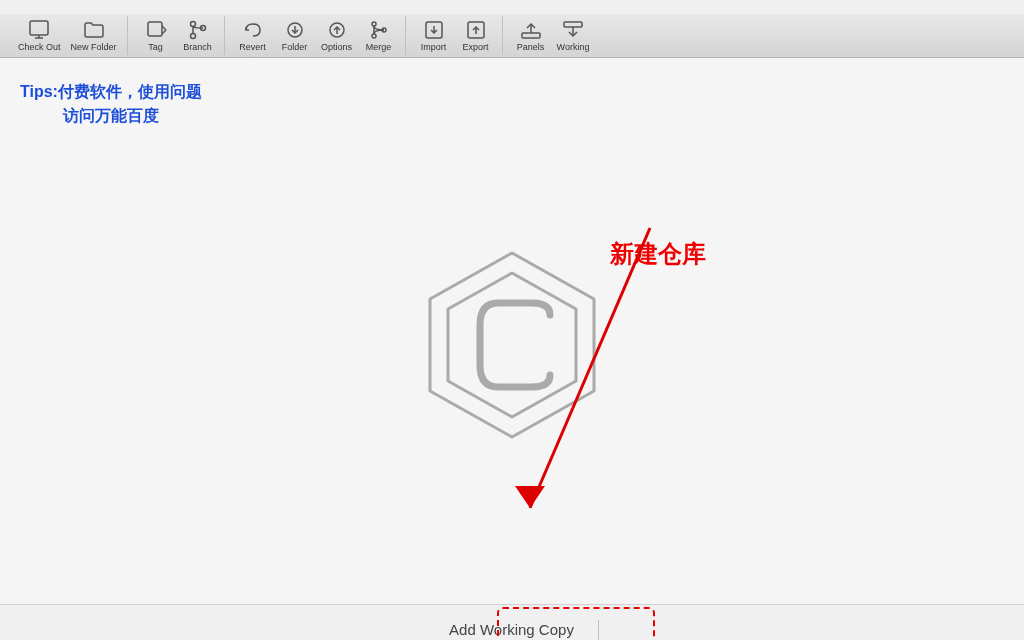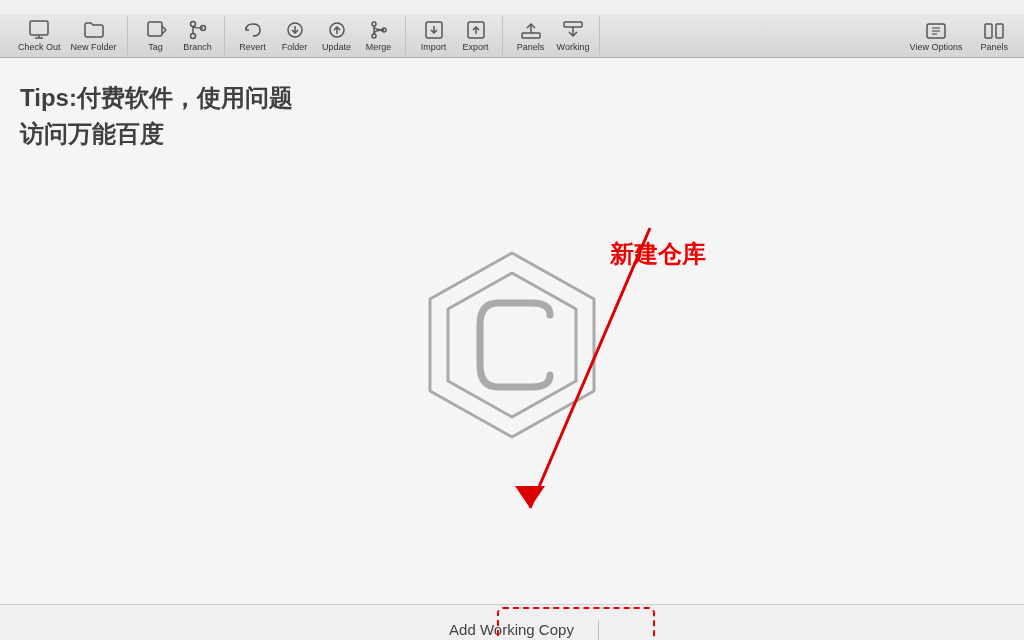--- a/index.html
+++ b/index.html
@@ -70,25 +70,26 @@
       position: relative;
       display: flex;
       flex-direction: column;
     }
 
     
     #tips-text {
       position: absolute;
       top: 22px;
       left: 20px;
-      color: #404040;
-      font-size: 24px;
+      color: #1d4ed8;
+      font-size: 16px;
       font-weight: bold;
       line-height: 1.5;
       z-index: 10;
+      text-align: center;
     }
 
     
     #logo-container {
       position: absolute;
       top: 50%;
       left: 50%;
       transform: translate(-50%, -55%);
       display: flex;
       align-items: center;
@@ -270,21 +271,21 @@
       <span class="toolbar-label">Folder</span>
     </button>
     <button class="toolbar-btn">
       <div class="toolbar-icon">
         <svg width="22" height="22" viewBox="0 0 22 22">
             <circle cx="11" cy="11" r="7" fill="none" stroke="#555" stroke-width="1.5"></circle>
             <polyline points="8,11 11,8 14,11" fill="none" stroke="#555" stroke-width="1.5"></polyline>
             <line x1="11" y1="8" x2="11" y2="15" stroke="#555" stroke-width="1.5"></line>
           </svg>
       </div>
-      <span class="toolbar-label">Update</span>
+      <span class="toolbar-label">Options</span>
     </button>
     <button class="toolbar-btn">
       <div class="toolbar-icon">
         <svg width="22" height="22" viewBox="0 0 22 22">
             <circle cx="6" cy="5" r="2" fill="none" stroke="#555" stroke-width="1.5"></circle>
             <circle cx="6" cy="17" r="2" fill="none" stroke="#555" stroke-width="1.5"></circle>
             <circle cx="16" cy="11" r="2" fill="none" stroke="#555" stroke-width="1.5"></circle>
             <line x1="6" y1="7" x2="6" y2="15" stroke="#555" stroke-width="1.5"></line>
             <path d="M6 7 Q6 11 16 11" fill="none" stroke="#555" stroke-width="1.5"></path>
             <path d="M6 15 Q6 11 16 11" fill="none" stroke="#555" stroke-width="1.5"></path>
@@ -333,38 +334,20 @@
         <svg width="22" height="22" viewBox="0 0 22 22">
             <rect x="2" y="3" width="18" height="5" rx="1" fill="none" stroke="#555" stroke-width="1.5"></rect>
             <line x1="11" y1="8" x2="11" y2="17" stroke="#555" stroke-width="1.5"></line>
             <polyline points="7,13 11,17 15,13" fill="none" stroke="#555" stroke-width="1.5"></polyline>
           </svg>
       </div>
       <span class="toolbar-label">Working</span>
     </button>
   </div>
 
-  <div class="toolbar-right">
-    <button class="view-options-btn">
-      <svg width="22" height="22" viewBox="0 0 22 22">
-          <rect x="2" y="4" width="18" height="14" rx="2" fill="none" stroke="#555" stroke-width="1.5"></rect>
-          <line x1="7" y1="8" x2="15" y2="8" stroke="#555" stroke-width="1.2"></line>
-          <line x1="7" y1="11" x2="15" y2="11" stroke="#555" stroke-width="1.2"></line>
-          <line x1="7" y1="14" x2="12" y2="14" stroke="#555" stroke-width="1.2"></line>
-        </svg>
-      <span>View Options</span>
-    </button>
-    <button class="panels-btn">
-      <svg width="22" height="22" viewBox="0 0 22 22">
-          <rect x="2" y="4" width="7" height="14" rx="1" fill="none" stroke="#555" stroke-width="1.5"></rect>
-          <rect x="13" y="4" width="7" height="14" rx="1" fill="none" stroke="#555" stroke-width="1.5"></rect>
-        </svg>
-      <span>Panels</span>
-    </button>
-  </div>
 </div>
 
 <div id="main-content">
 
   <div id="tips-text">
     <div>Tips:付费软件，使用问题</div>
     <div>访问万能百度</div>
   </div>
 
   <div id="logo-container">

